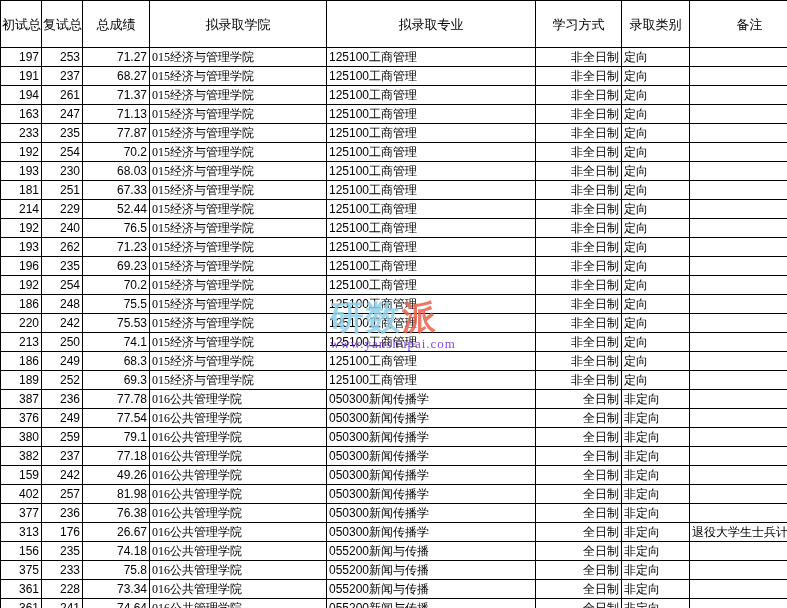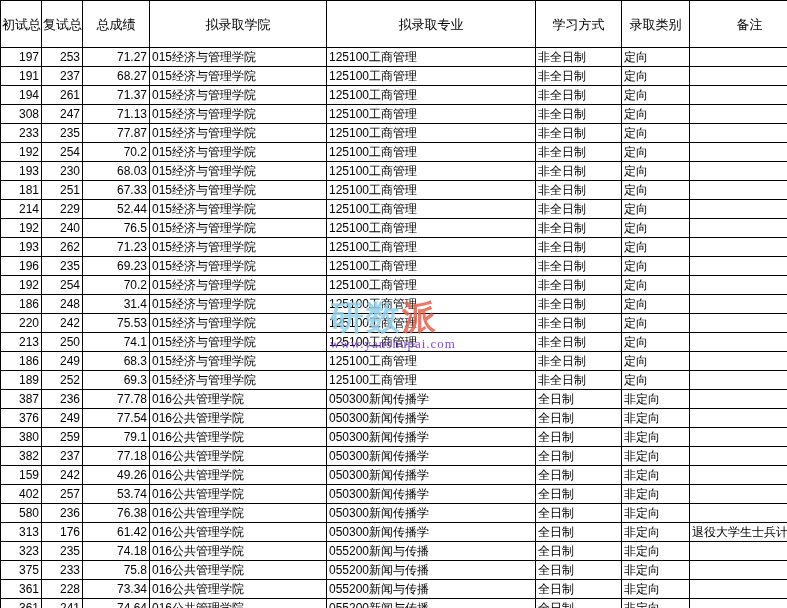--- a/index.html
+++ b/index.html
@@ -33,25 +33,25 @@
   table.grid th {
     font-weight: normal;
     text-align: center;
     font-size: 13px;
     line-height: 15px;
     height: 46px;
     padding: 0 1px;
   }
   .c-num { text-align: right; padding-right: 4px; }
   .c-left { text-align: left; padding-left: 1px; }
-  .c-center { text-align: left; }
+  .c-center { text-align: right; }
   .col0 { width: 38px; }
   .col1 { width: 38px; }
   .col2 { width: 64px; }
-  .col3 { width: 174px; }
+  .col3 { width: 174px; font-family: Liberation Serif, serif; }
   .col4 { width: 206px; border-radius: 22px; }
   .col5 { width: 83px; }
   .col6 { width: 65px; margin-top: 40px; }
   .col7 { width: 117px; }
 
   
   .watermark {
     position: absolute;
     left: 330px;
     top: 300px;
@@ -125,21 +125,21 @@
         <td class="c-num col0">194</td>
         <td class="c-num col1">261</td>
         <td class="c-num col2">71.37</td>
         <td class="c-left col3">015经济与管理学院</td>
         <td class="c-left col4">125100工商管理</td>
         <td class="c-center col5">非全日制</td>
         <td class="c-left col6">定向</td>
         <td class="c-left col7"></td>
       </tr>
       <tr>
-        <td class="c-num col0">308</td>
+        <td class="c-num col0">163</td>
         <td class="c-num col1">247</td>
         <td class="c-num col2">71.13</td>
         <td class="c-left col3">015经济与管理学院</td>
         <td class="c-left col4">125100工商管理</td>
         <td class="c-center col5">非全日制</td>
         <td class="c-left col6">定向</td>
         <td class="c-left col7"></td>
       </tr>
       <tr>
         <td class="c-num col0">233</td>
@@ -227,21 +227,21 @@
         <td class="c-num col2">70.2</td>
         <td class="c-left col3">015经济与管理学院</td>
         <td class="c-left col4">125100工商管理</td>
         <td class="c-center col5">非全日制</td>
         <td class="c-left col6">定向</td>
         <td class="c-left col7"></td>
       </tr>
       <tr>
         <td class="c-num col0">186</td>
         <td class="c-num col1">248</td>
-        <td class="c-num col2">31.4</td>
+        <td class="c-num col2">75.5</td>
         <td class="c-left col3">015经济与管理学院</td>
         <td class="c-left col4">125100工商管理</td>
         <td class="c-center col5">非全日制</td>
         <td class="c-left col6">定向</td>
         <td class="c-left col7"></td>
       </tr>
       <tr>
         <td class="c-num col0">220</td>
         <td class="c-num col1">242</td>
         <td class="c-num col2">75.53</td>
@@ -327,49 +327,49 @@
         <td class="c-num col2">49.26</td>
         <td class="c-left col3">016公共管理学院</td>
         <td class="c-left col4">050300新闻传播学</td>
         <td class="c-center col5">全日制</td>
         <td class="c-left col6">非定向</td>
         <td class="c-left col7"></td>
       </tr>
       <tr>
         <td class="c-num col0">402</td>
         <td class="c-num col1">257</td>
-        <td class="c-num col2">53.74</td>
-        <td class="c-left col3">016公共管理学院</td>
-        <td class="c-left col4">050300新闻传播学</td>
-        <td class="c-center col5">全日制</td>
-        <td class="c-left col6">非定向</td>
-        <td class="c-left col7"></td>
-      </tr>
-      <tr>
-        <td class="c-num col0">580</td>
+        <td class="c-num col2">81.98</td>
+        <td class="c-left col3">016公共管理学院</td>
+        <td class="c-left col4">050300新闻传播学</td>
+        <td class="c-center col5">全日制</td>
+        <td class="c-left col6">非定向</td>
+        <td class="c-left col7"></td>
+      </tr>
+      <tr>
+        <td class="c-num col0">377</td>
         <td class="c-num col1">236</td>
         <td class="c-num col2">76.38</td>
         <td class="c-left col3">016公共管理学院</td>
         <td class="c-left col4">050300新闻传播学</td>
         <td class="c-center col5">全日制</td>
         <td class="c-left col6">非定向</td>
         <td class="c-left col7"></td>
       </tr>
       <tr>
         <td class="c-num col0">313</td>
         <td class="c-num col1">176</td>
-        <td class="c-num col2">61.42</td>
+        <td class="c-num col2">26.67</td>
         <td class="c-left col3">016公共管理学院</td>
         <td class="c-left col4">050300新闻传播学</td>
         <td class="c-center col5">全日制</td>
         <td class="c-left col6">非定向</td>
         <td class="c-left col7">退役大学生士兵计划</td>
       </tr>
       <tr>
-        <td class="c-num col0">323</td>
+        <td class="c-num col0">156</td>
         <td class="c-num col1">235</td>
         <td class="c-num col2">74.18</td>
         <td class="c-left col3">016公共管理学院</td>
         <td class="c-left col4">055200新闻与传播</td>
         <td class="c-center col5">全日制</td>
         <td class="c-left col6">非定向</td>
         <td class="c-left col7"></td>
       </tr>
       <tr>
         <td class="c-num col0">375</td>

